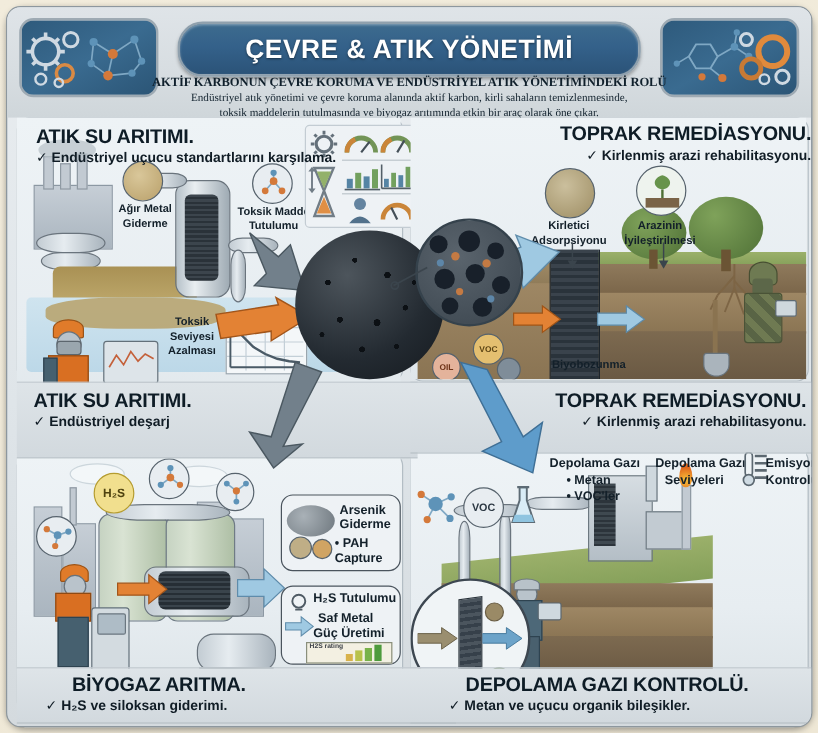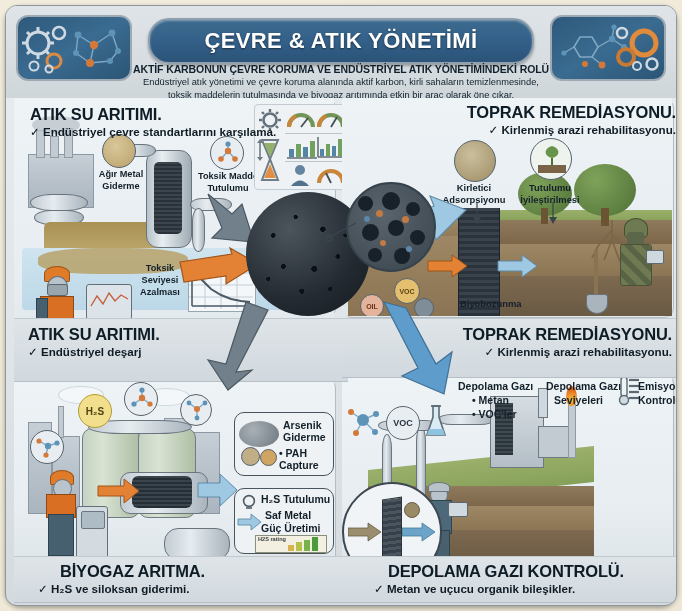--- a/index.html
+++ b/index.html
@@ -43,21 +43,21 @@
     background:linear-gradient(180deg,#3d6b8e 0%,#34618a 45%,#2b5378 100%);
     border:2px solid #8fa0ad;
     box-shadow:inset 0 1px 2px rgba(255,255,255,.35), 0 2px 3px rgba(0,0,0,.3);
     display:flex;align-items:center;justify-content:center;
   }
   .title-pill h1{
     margin:0;color:#fff;font-size:22px;font-weight:bold;letter-spacing:.4px;
     text-shadow:0 1px 2px rgba(0,0,0,.5);
   }
   .subhead{
-    position:absolute;left:118px;right:118px;top:57px;text-align:center;color:#10202c;
+    position:absolute;left:118px;right:118px;top:57px;text-align:center;color:#10202c;font-family:Liberation Serif, serif;
   }
   .subhead .lead{font-size:10.5px;font-weight:bold;letter-spacing:-.1px;line-height:13px;}
   .subhead .body{font-size:9.3px;line-height:11.6px;margin-top:1px;}
   
   .quad{position:absolute;overflow:hidden;}
   .q-tl{left:8px;top:92px;width:320px;height:258px;}
   .q-tr{left:336px;top:92px;width:330px;height:218px;}
   .q-bl{left:8px;top:372px;width:320px;height:185px;}
   .q-br{left:336px;top:368px;width:330px;height:189px;}
   .panel{
@@ -448,21 +448,21 @@
 
       <div class="chip" style="left:112px;top:42px;width:40px;height:40px;background:radial-gradient(circle at 40% 35%,#cbbf9d,#9d8d63);"></div>
       <div class="lbl" style="left:92px;top:84px;width:80px;font-size:9.4px;text-align:center;">Kirletici Adsorpsiyonu</div>
       <div class="chip" style="left:188px;top:40px;width:40px;height:40px;background:#eef3ee;">
         <svg width="36" height="36" viewBox="0 0 36 36" style="margin:1px;">
           <path d="M18,6 C10,8 9,16 18,18 C27,16 26,8 18,6 Z" fill="#67934b"></path>
           <line x1="18" y1="18" x2="18" y2="26" stroke="#4e7035" stroke-width="2"></line>
           <rect x="4" y="25" width="28" height="8" fill="#7a6347"></rect>
         </svg>
       </div>
-      <div class="lbl" style="left:168px;top:84px;width:80px;font-size:9.4px;text-align:center;">Tutulumu İyileştirilmesi</div>
+      <div class="lbl" style="left:168px;top:84px;width:80px;font-size:9.4px;text-align:center;">Arazinin İyileştirilmesi</div>
 
       <svg class="arrow-svg" style="left:130px;top:104px;" width="10" height="22" viewBox="0 0 10 22">
         <line x1="5" y1="0" x2="5" y2="16" stroke="#3a444c" stroke-width="1.2"></line>
         <polygon points="5,22 1,15 9,15" fill="#3a444c"></polygon>
       </svg>
       <svg class="arrow-svg" style="left:206px;top:104px;" width="10" height="22" viewBox="0 0 10 22">
         <line x1="5" y1="0" x2="5" y2="16" stroke="#3a444c" stroke-width="1.2"></line>
         <polygon points="5,22 1,15 9,15" fill="#3a444c"></polygon>
       </svg>
     </div>
@@ -694,21 +694,21 @@
         </g>
       </svg>
     </div>
     <div class="lbl" style="left:632px;top:374px;font-size:10.5px;">Emisyon</div>
     <div class="lbl" style="left:632px;top:388px;font-size:10.5px;">Kontrolü</div>
 
     <div class="band b-tl">
       <h2>ATIK SU ARITIMI.</h2>
       <div class="tick">
         <span class="chk">✓</span>
-        <span>Endüstriyel çevre standartlarını karşılama.</span>
+        <span>Endüstriyel uçucu standartlarını karşılama.</span>
       </div>
     </div>
 
     <div class="band b-tr">
       <h2>TOPRAK REMEDİASYONU.</h2>
       <div class="tick">
         <span class="chk">✓</span>
         <span>Kirlenmiş arazi rehabilitasyonu.</span>
       </div>
     </div>

